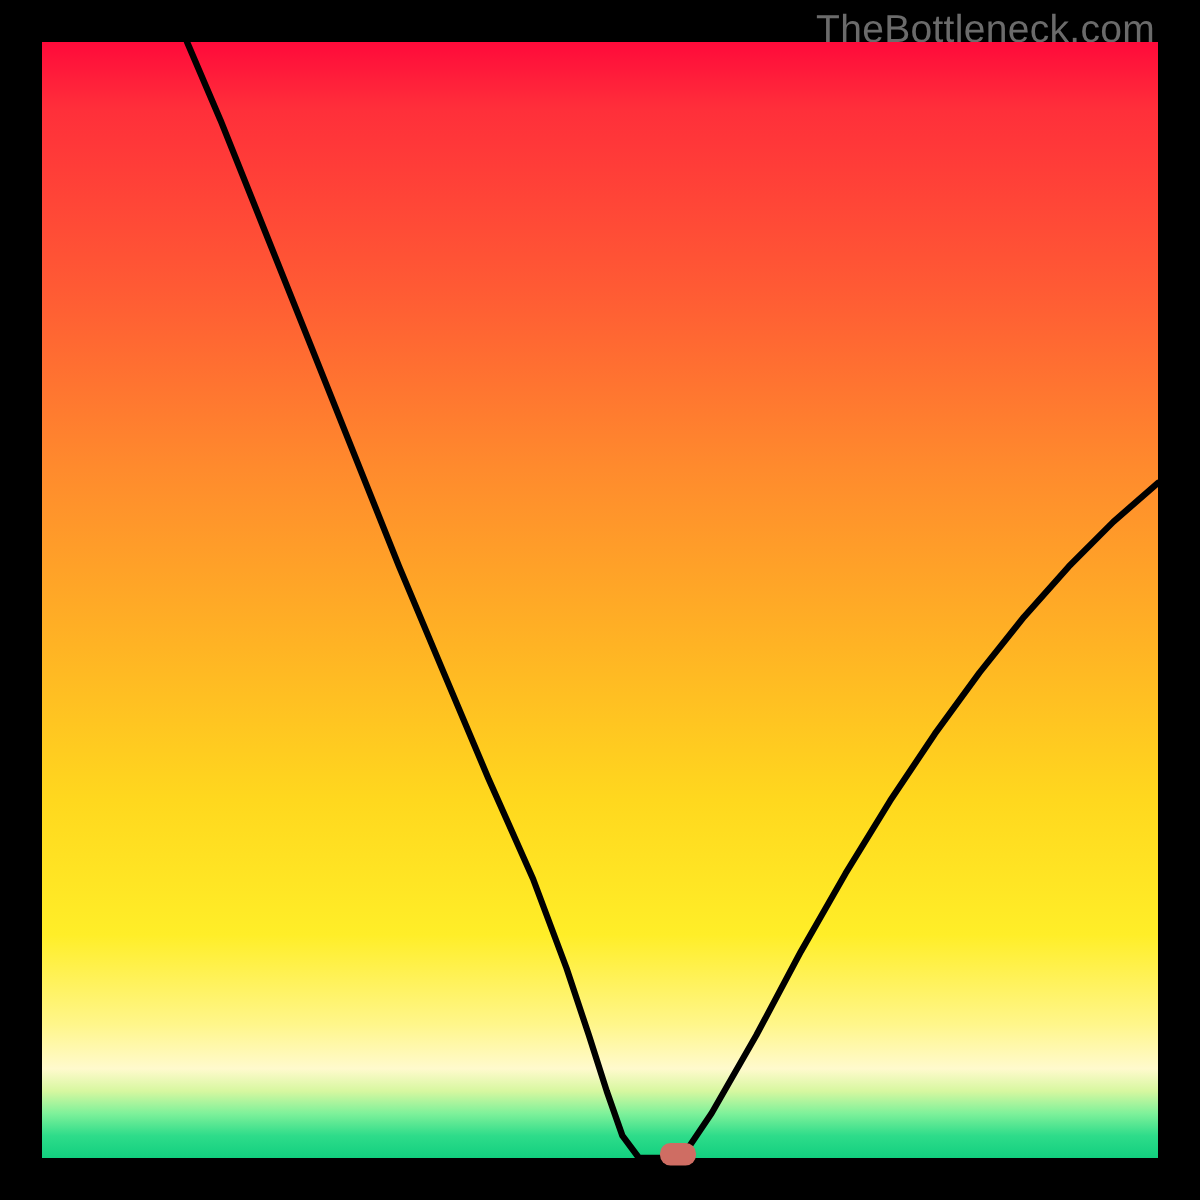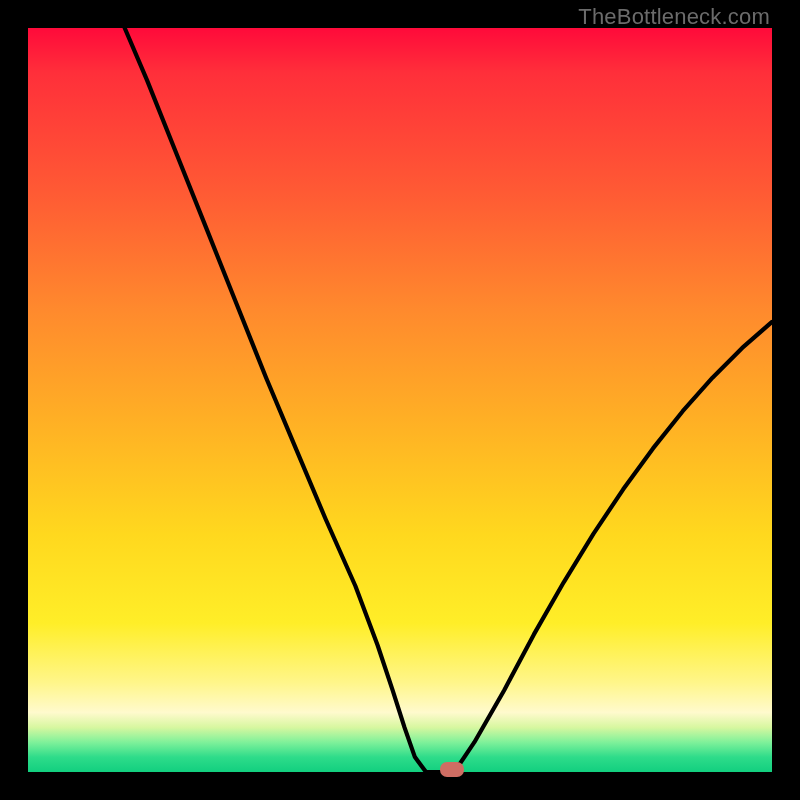--- a/index.html
+++ b/index.html
@@ -41,21 +41,21 @@
       #7ff19a 96%,
       #2edc8a 98%,
       #12cf7f 100%
     );
   }
   .attribution {
     position: absolute;
     top: 4px;
     right: 30px;
     color: #6b6b6b;
-    font-size: 22px;
+    font-size: 26px;
     font-weight: 400;
     letter-spacing: 0.2px;
     user-select: none;
   }
   svg.curve {
     position: absolute;
     left: 0;
     top: 0;
     width: 744px;
     height: 744px;

